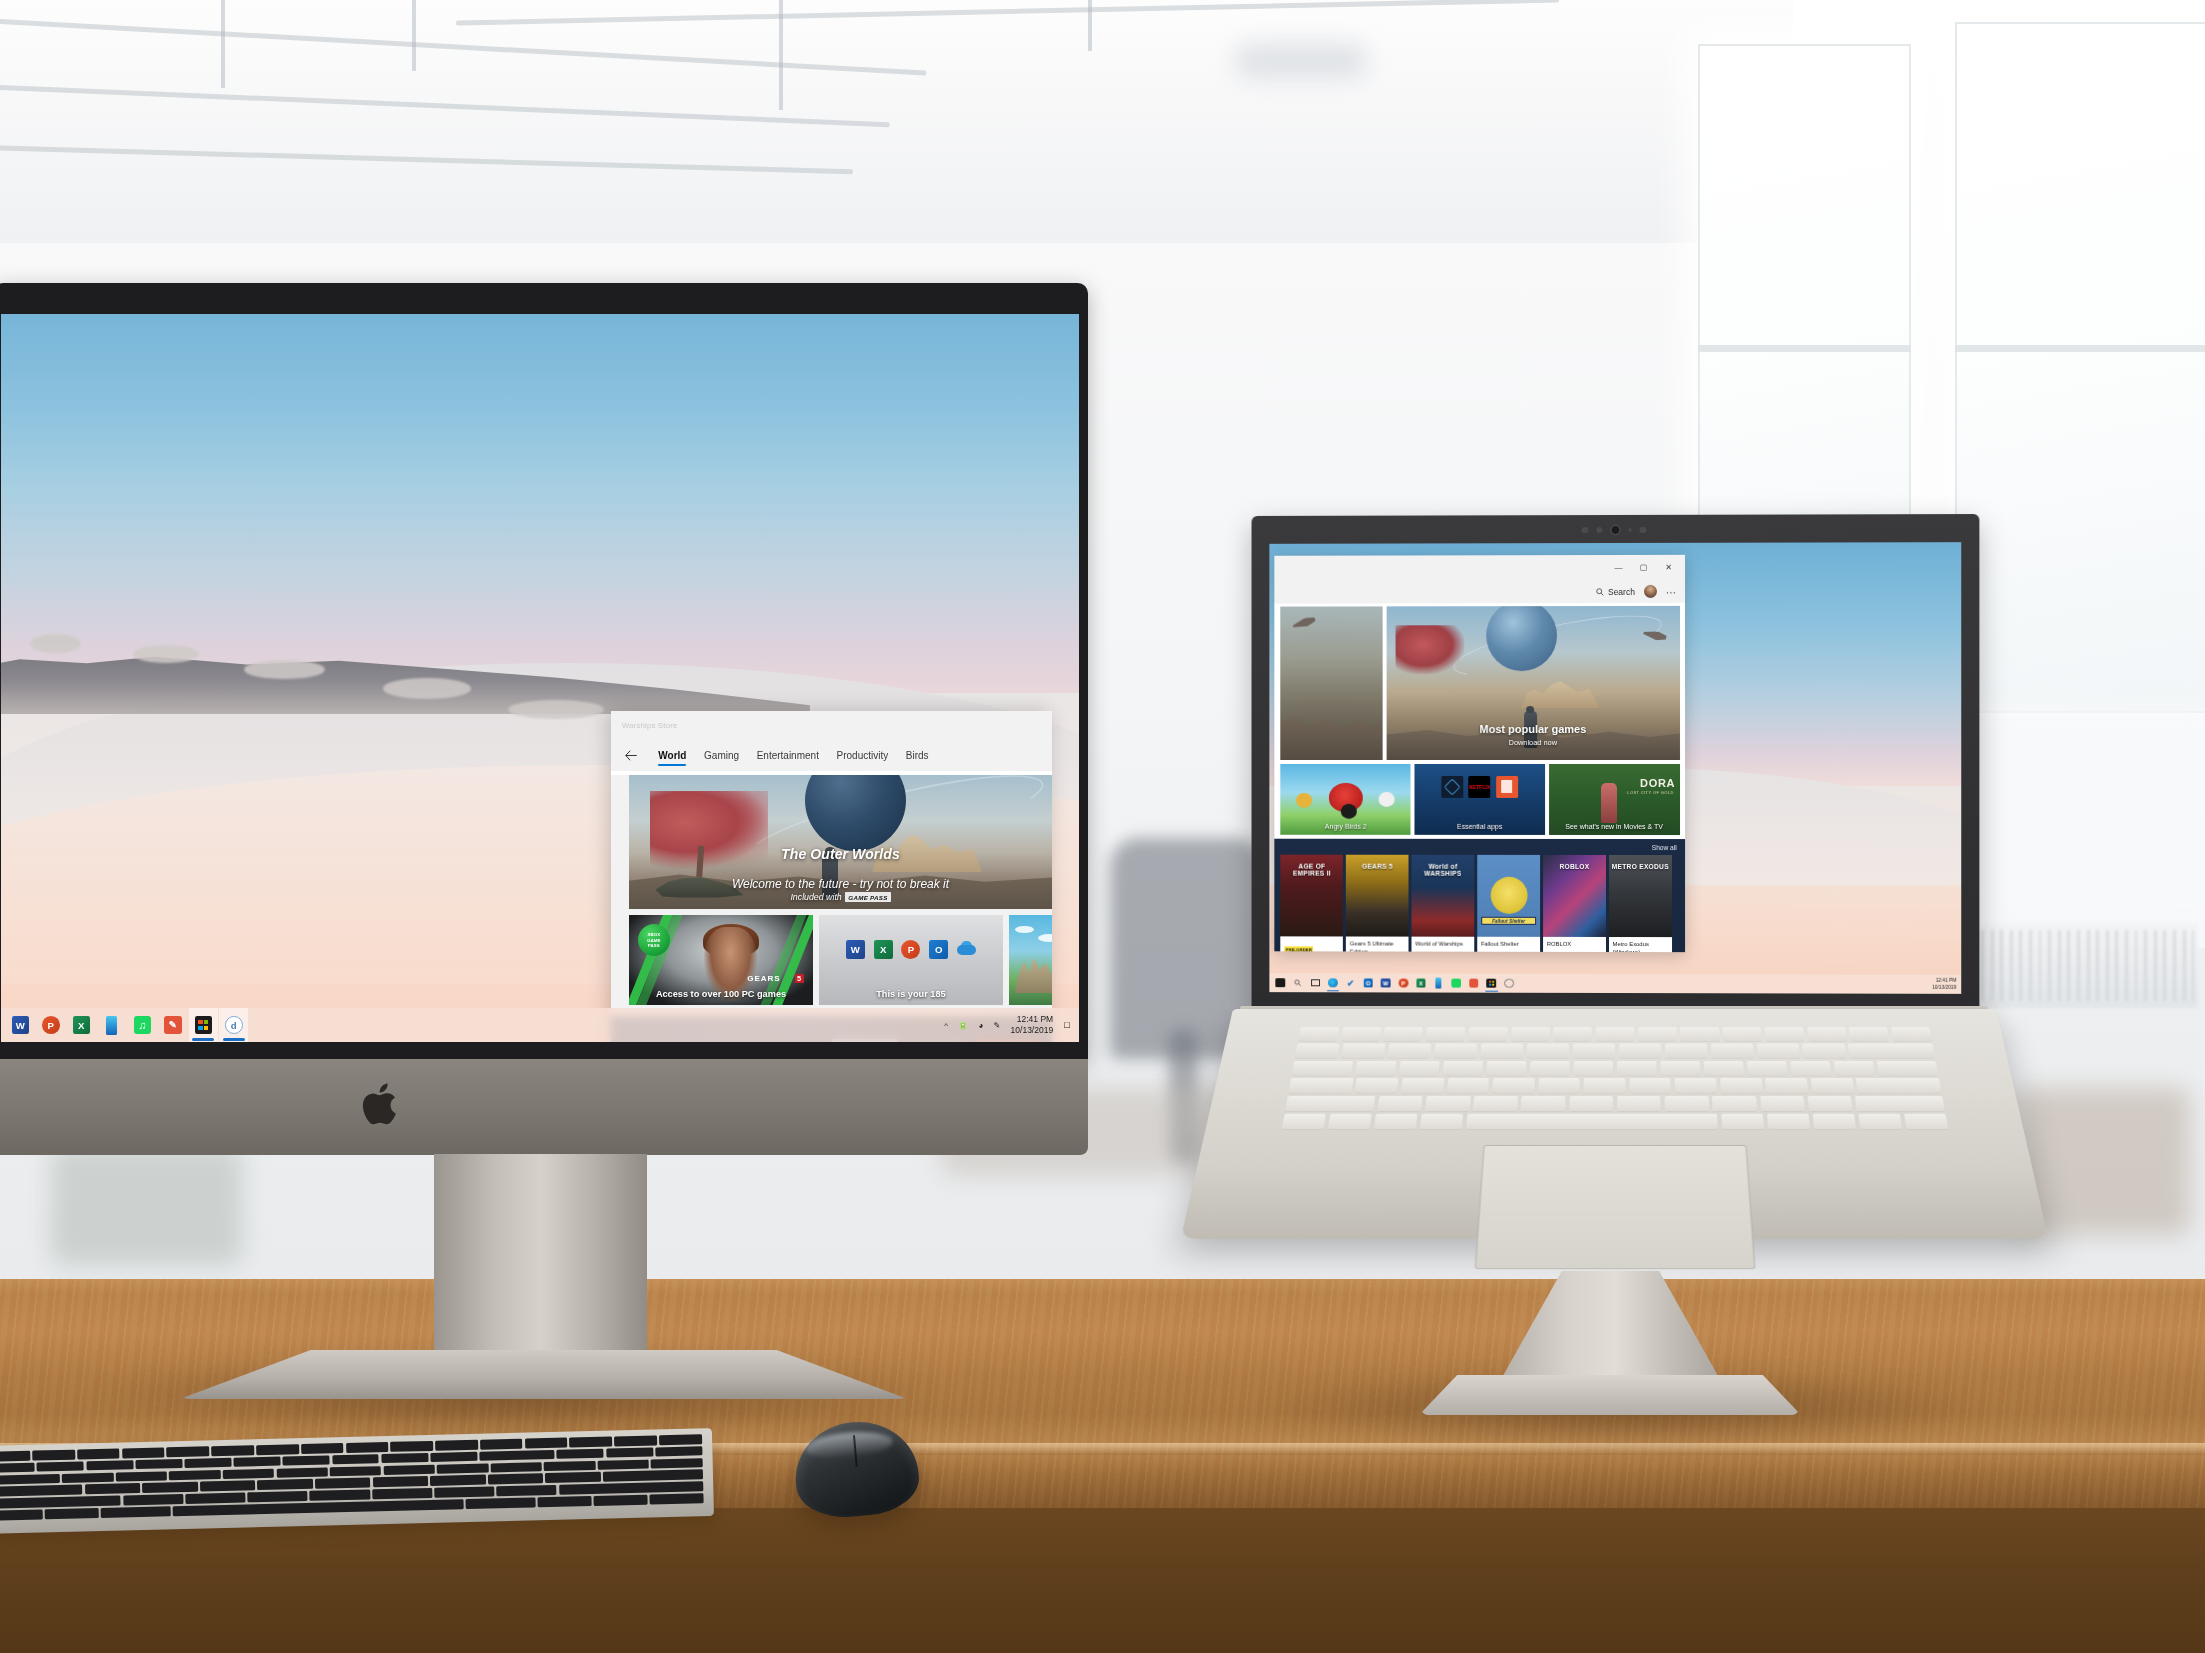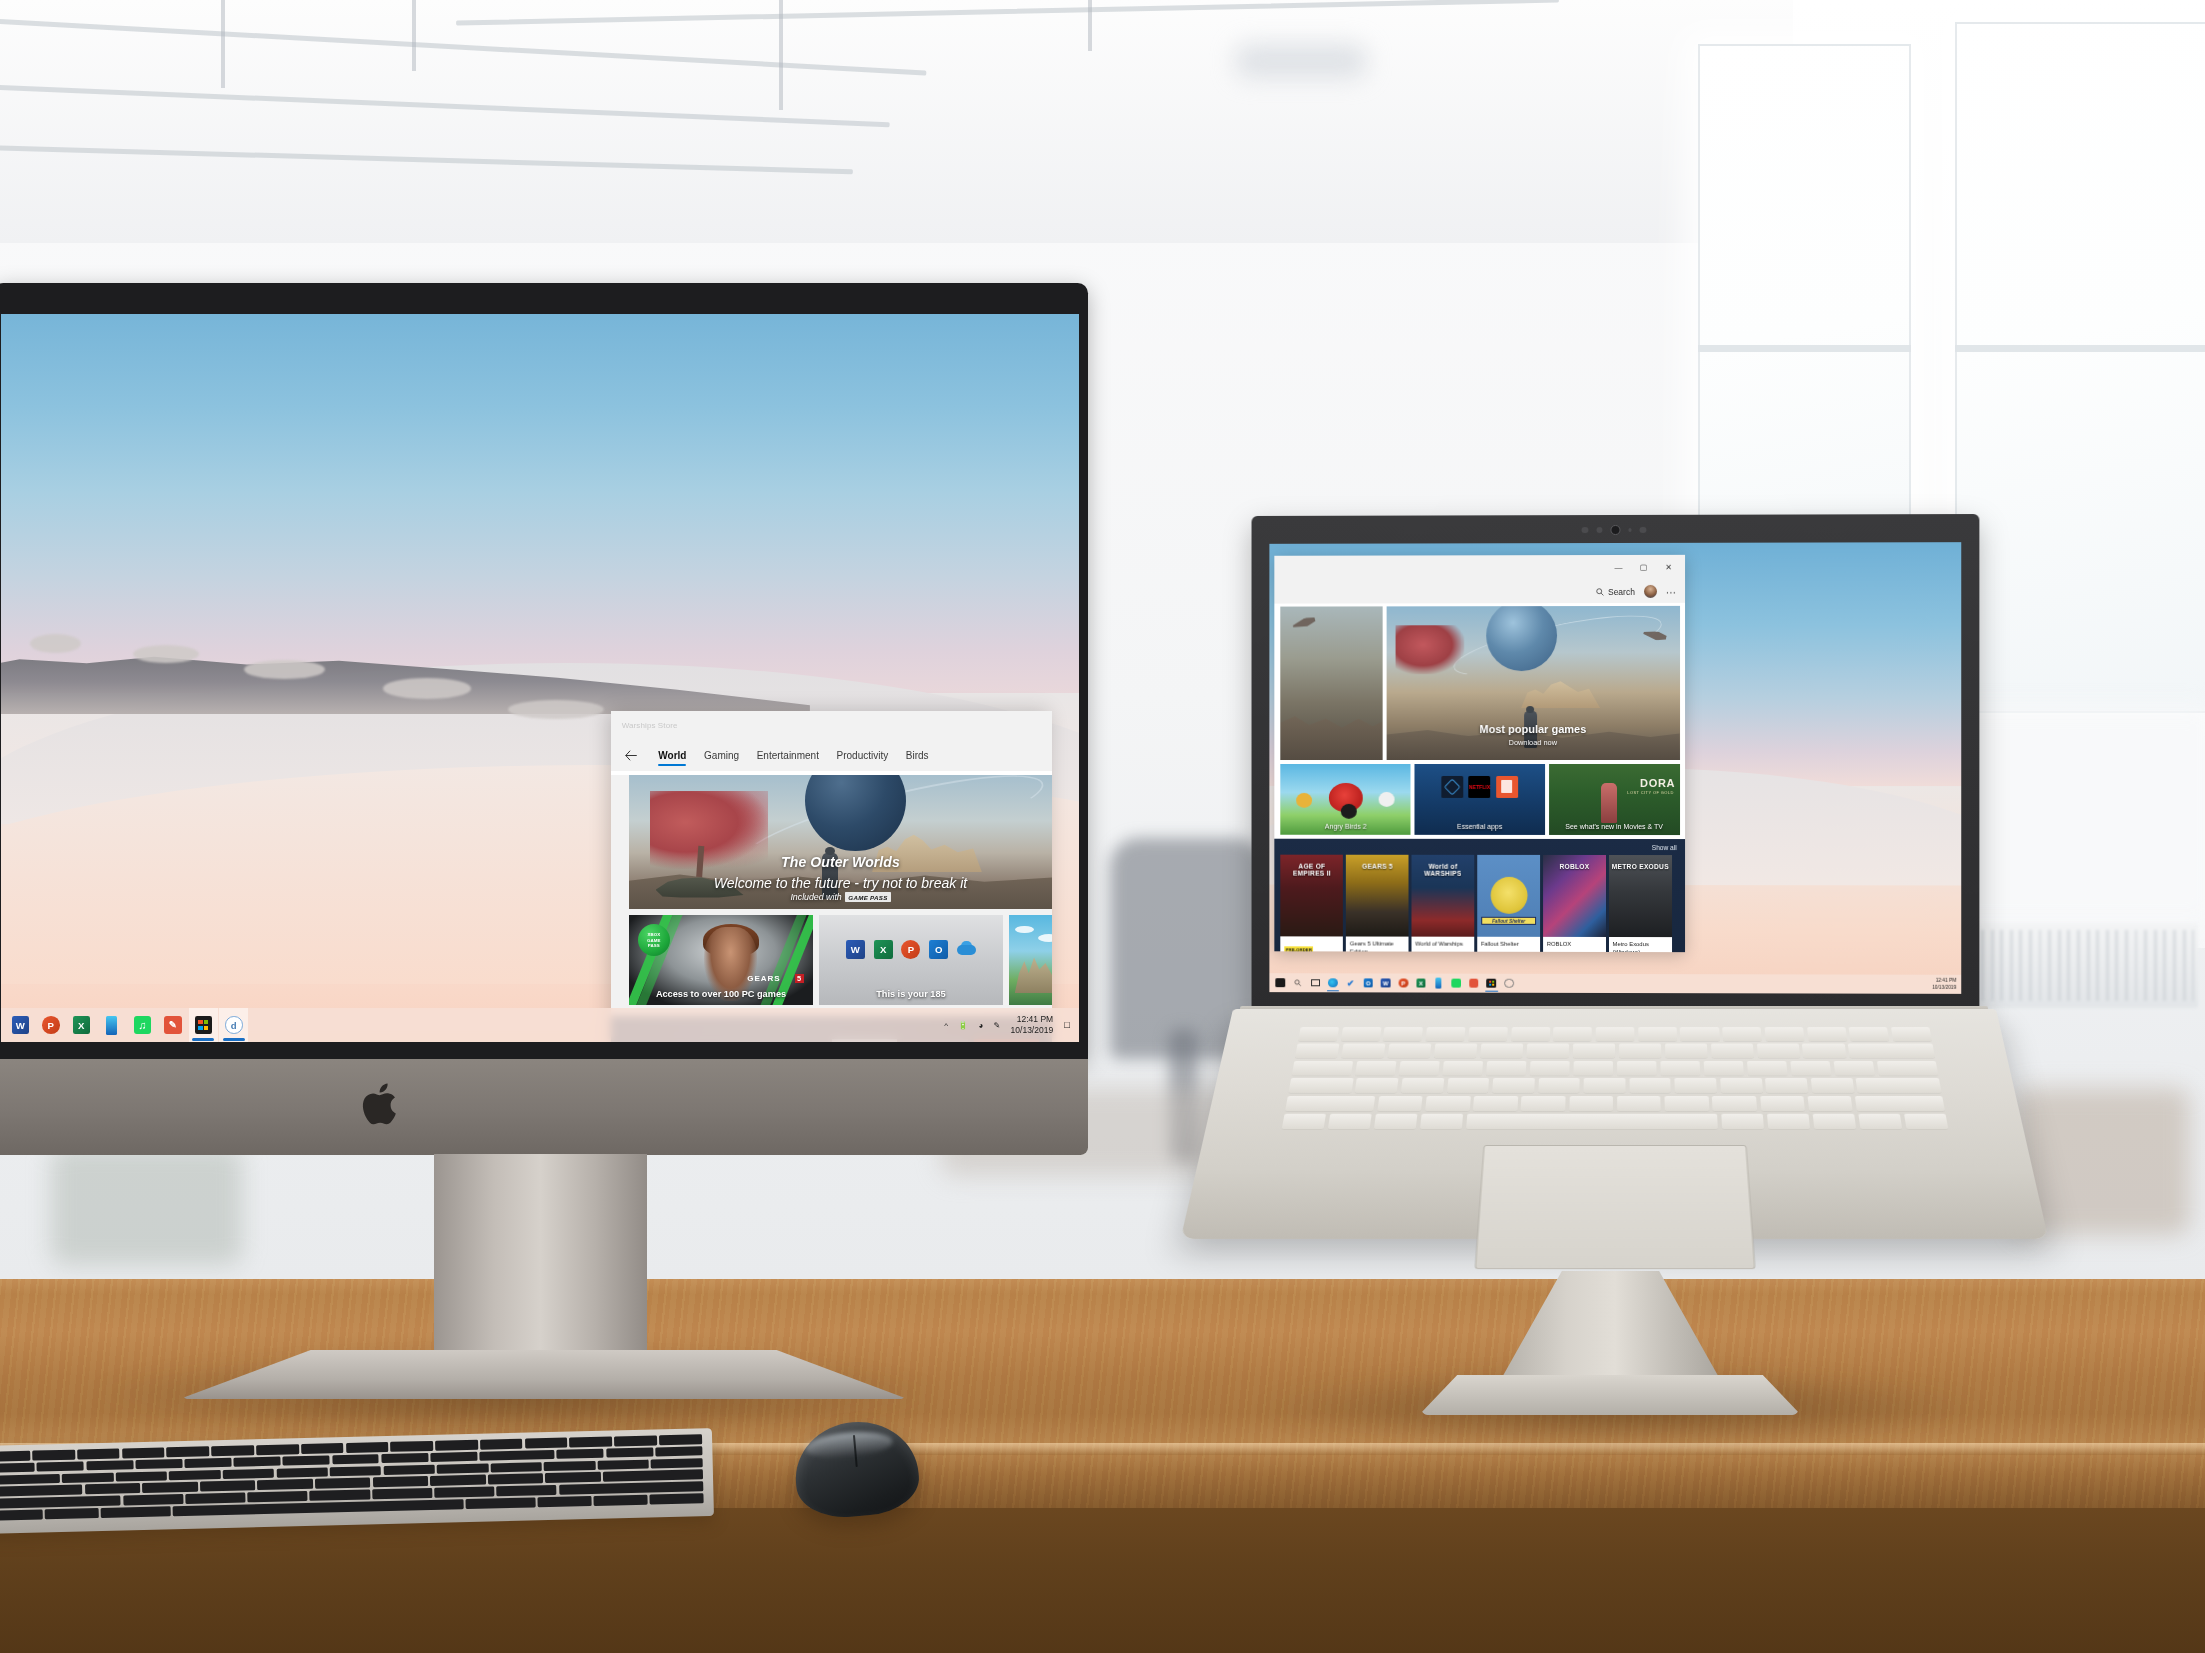--- a/index.html
+++ b/index.html
@@ -247,21 +247,21 @@
     background: linear-gradient(180deg,#5a5f52,#3a3e35);
     clip-path: polygon(0% 70%, 14% 40%, 30% 28%, 52% 24%, 72% 40%, 88% 58%, 100% 90%, 72% 100%, 28% 100%, 8% 96%);
     opacity:.95;
   }
   .hero-txt {
     position:absolute; left:0; right:0; bottom:7.4px;
     text-align:center; color:#fff;
     text-shadow: 0 0.7px 3.7px rgba(0,0,0,.75);
   }
   .hero-title { font-size:14px; font-weight:700; letter-spacing:0.1px; }
-  .hero-sub { font-size:14px; margin-top:5px; }
+  .hero-sub { font-size:12px; margin-top:15px; }
   .hero-sub2 { font-size:8.8px; margin-top:1.5px; display:flex; justify-content:center; align-items:center; gap:3.7px;}
   .gamepass-badge {
     display:inline-block; background:#e9e9e9; color:#151515;
     font-size:6.2px; font-weight:700; letter-spacing:0.3px;
     padding:1.1px 2.9px; border-radius:0.7px; text-shadow:none;
   }
 
   
   .tile-row {
     display:flex; gap:5.9px; margin:5.9px 0 0 17.6px; width:441px;

